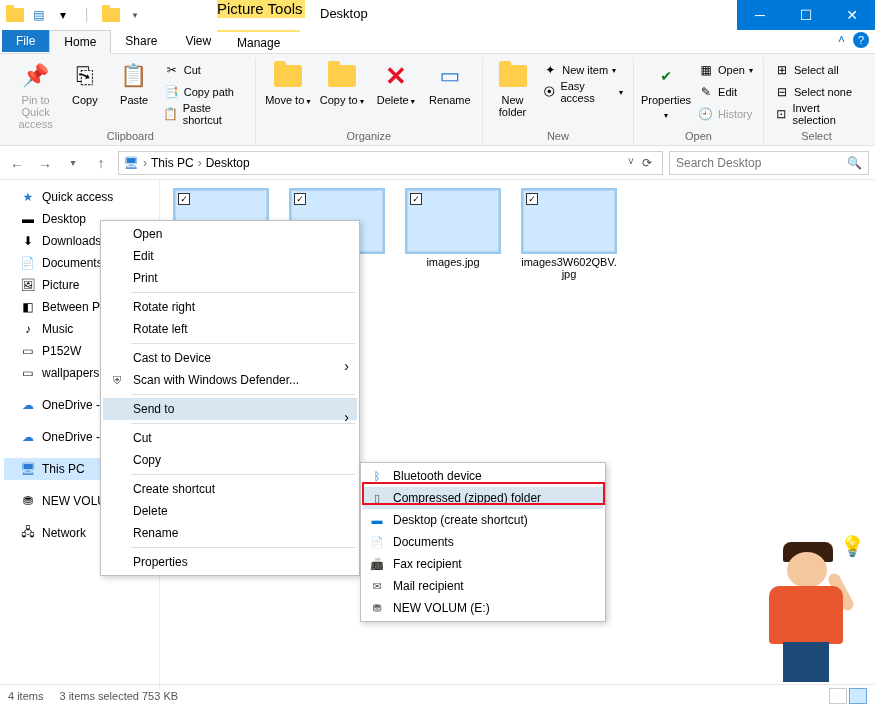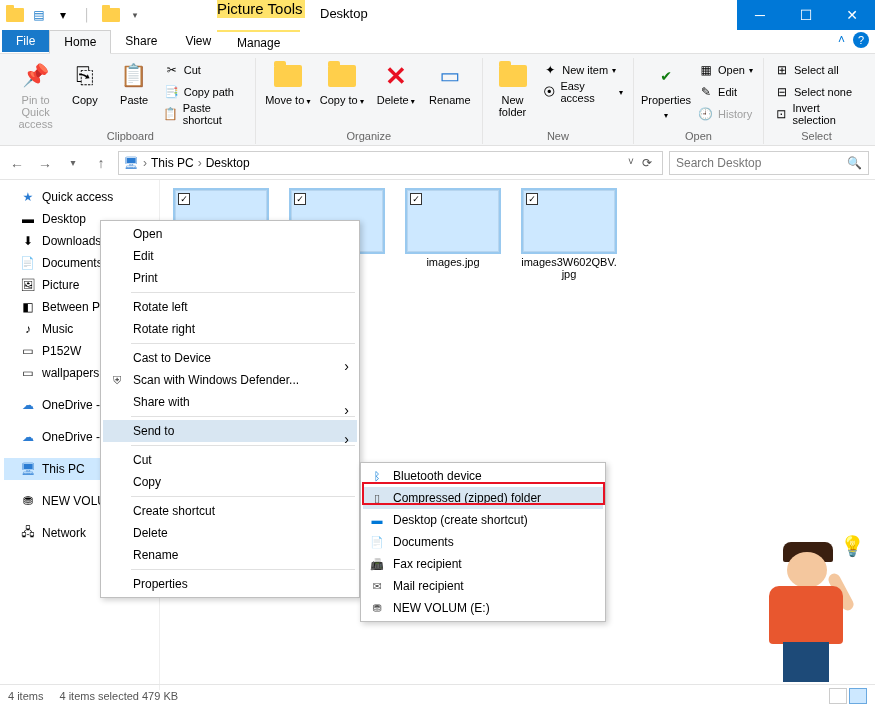--- a/index.html
+++ b/index.html
@@ -393,37 +393,33 @@
       <span>Open</span>
     </div>
     <div class="ctx-item">
       <span>Edit</span>
     </div>
     <div class="ctx-item">
       <span>Print</span>
     </div>
     <div class="ctx-sep"></div>
     <div class="ctx-item">
+      <span>Rotate right</span>
+    </div>
+    <div class="ctx-item">
       <span>Rotate left</span>
-    </div>
-    <div class="ctx-item">
-      <span>Rotate right</span>
     </div>
     <div class="ctx-sep"></div>
     <div class="ctx-item">
       <span>Cast to Device</span>
       <span class="sub"></span>
     </div>
     <div class="ctx-item">
       <span class="ctx-ico" style="color:#555">⛨</span>
       <span>Scan with Windows Defender...</span>
-    </div>
-    <div class="ctx-item">
-      <span>Share with</span>
-      <span class="sub"></span>
     </div>
     <div class="ctx-sep"></div>
     <div class="ctx-item hl">
       <span>Send to</span>
       <span class="sub"></span>
     </div>
     <div class="ctx-sep"></div>
     <div class="ctx-item">
       <span>Cut</span>
     </div>
@@ -482,18 +478,18 @@
   <div class="bulb">💡</div>
   <div class="hair"></div>
     <div class="head"></div>
     <div class="arm"></div>
     <div class="body"></div>
     <div class="legs"></div>
 </div>
 
 <div class="status">
   <span>4 items</span>
-  <span>4 items selected  479 KB</span>
+  <span>3 items selected  753 KB</span>
   <div class="view-icons">
     <div class="view-btn"></div>
     <div class="view-btn active"></div>
   </div>
 </div>
 
 </body></html>

